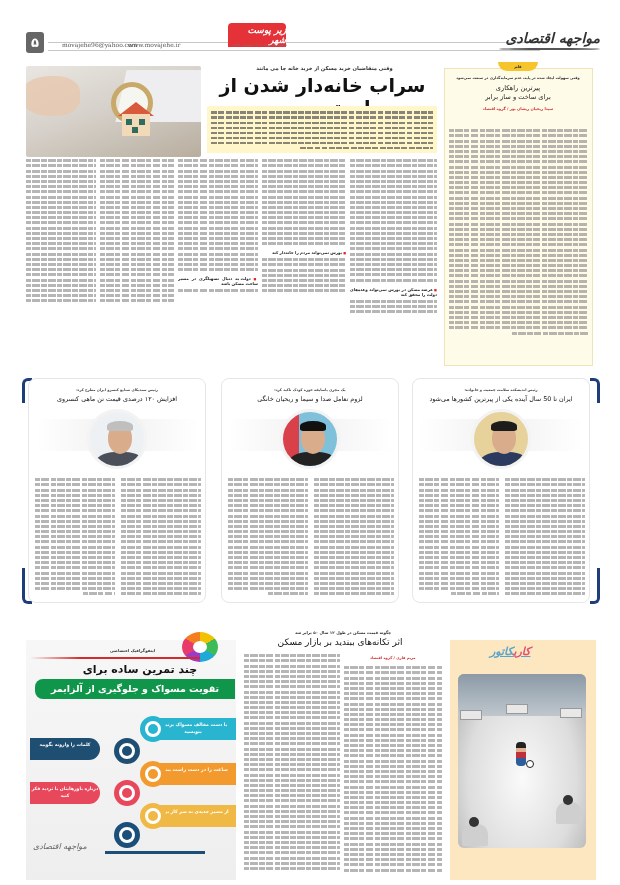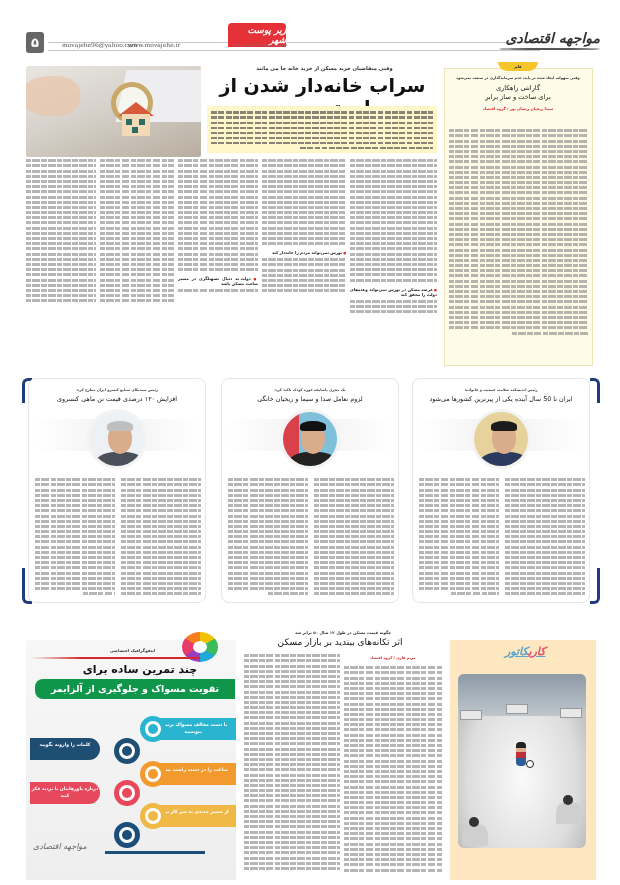--- a/index.html
+++ b/index.html
@@ -81,21 +81,21 @@
   .info-sig { position:absolute; left: 33px; top: 842px; font: italic 8px "DejaVu Serif", serif; color:#666; }
   .info-base { position:absolute; left: 105px; top: 851px; width: 100px; height: 3px; background:#1c4e7a; }
 
   
   .h-kicker { position:absolute; left: 243px; top: 630px; width: 200px; text-align:center; font: bold 4px "DejaVu Sans", sans-serif; color:#333; }
   .h-title { position:absolute; left: 240px; top: 637px; width: 200px; text-align:center; font: 9px "DejaVu Sans", sans-serif; color:#111; }
   .h-author { position:absolute; left: 370px; top: 656px; font: bold 3.7px "DejaVu Sans", sans-serif; color:#d12e2e; }
 
   
   .cartoon { position:absolute; left: 450px; top: 640px; width: 146px; height: 240px; background: #fde7c0; }
-  .cartoon-logo { position:absolute; left: 505px; top: 645px; font: italic bold 11px "DejaVu Serif", serif; color: #5aa4cc; text-decoration: underline; }
+  .cartoon-logo { position:absolute; left: 490px; top: 645px; font: italic bold 11px "DejaVu Serif", serif; color: #5aa4cc; text-decoration: underline; }
   .cartoon-logo b { color:#e34f6d; }
   .cartoon-img { position:absolute; left: 458px; top: 674px; width: 128px; height: 174px; border-radius: 6px; overflow:hidden;
     background: radial-gradient(ellipse at 50% 60%, #fafafa 0%, #ddd 60%, #aaa 100%); }
   .cartoon-sky { position:absolute; left:0; top:0; width:100%; height:42px; background: linear-gradient(#8c9aa6,#bfc7cd); }
   .cartoon-bench { position:absolute; width: 22px; height: 10px; background:#e8e8e8; border:1px solid #999; }
   .cartoon-kid { position:absolute; left: 58px; top: 68px; width: 10px; height: 24px; background: linear-gradient(#222 0 6px,#e0b090 6px 10px,#c0303a 10px 16px,#2d5d9a 16px); border-radius: 4px; }
   .cartoon-ball { position:absolute; left: 68px; top: 86px; width: 8px; height: 8px; border-radius:50%; background: #fff; border:1px solid #222; }
   .cartoon-person { position:absolute; width: 26px; height: 22px; background:#cfcfcf; border-radius: 10px 10px 2px 2px; }
   .cartoon-person::before { content:""; position:absolute; left: 7px; top: -7px; width: 10px; height: 10px; border-radius:50%; background:#333; }
 </style>
@@ -321,21 +321,21 @@
       <span class="line"></span>
     <span class="line"></span>
       <span class="line"></span>
       <span class="line"></span>
       <span class="line" style="width:55%"></span>
   </div>
 </div>
 <div class="note-tab">قلم</div>
 <div class="note-kicker">وقتی سهولت ایجاد شده در پایه، عدم سرمایه‌گذاری در صنعت نمی‌شود</div>
 <div class="note-title">
-  <div>گارانتی راهکاری</div>
+  <div>پیرترین راهکاری</div>
   <div>برای ساخت و ساز برابر</div>
 </div>
 <div class="note-author">سیدا ریحیان ریشان پور / گروه اقتصاد</div>
 
 <div class="col" style="left:444px;top:157px;width:0;height:0"></div>
 
 <div class="bracket-l"></div>
 <div class="bracket-l2"></div>
 <div class="bracket-r"></div>
 <div class="bracket-r2"></div>

